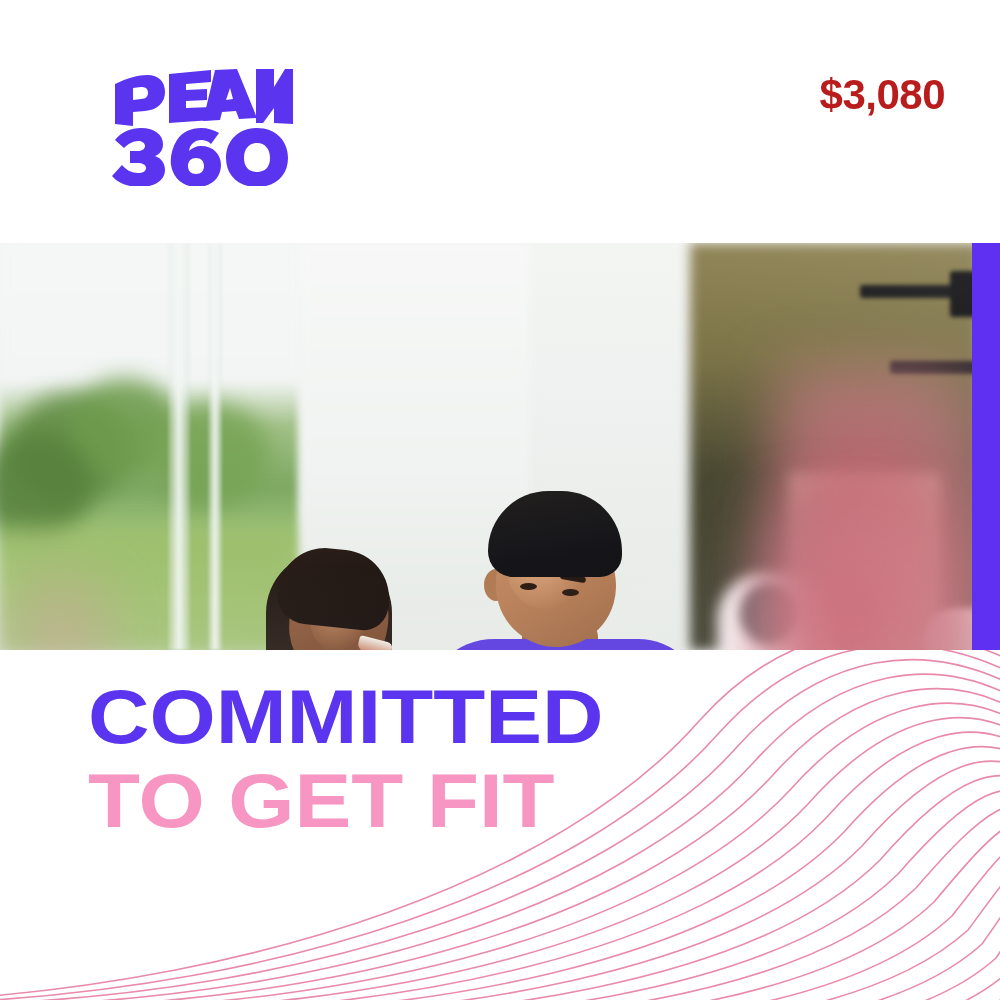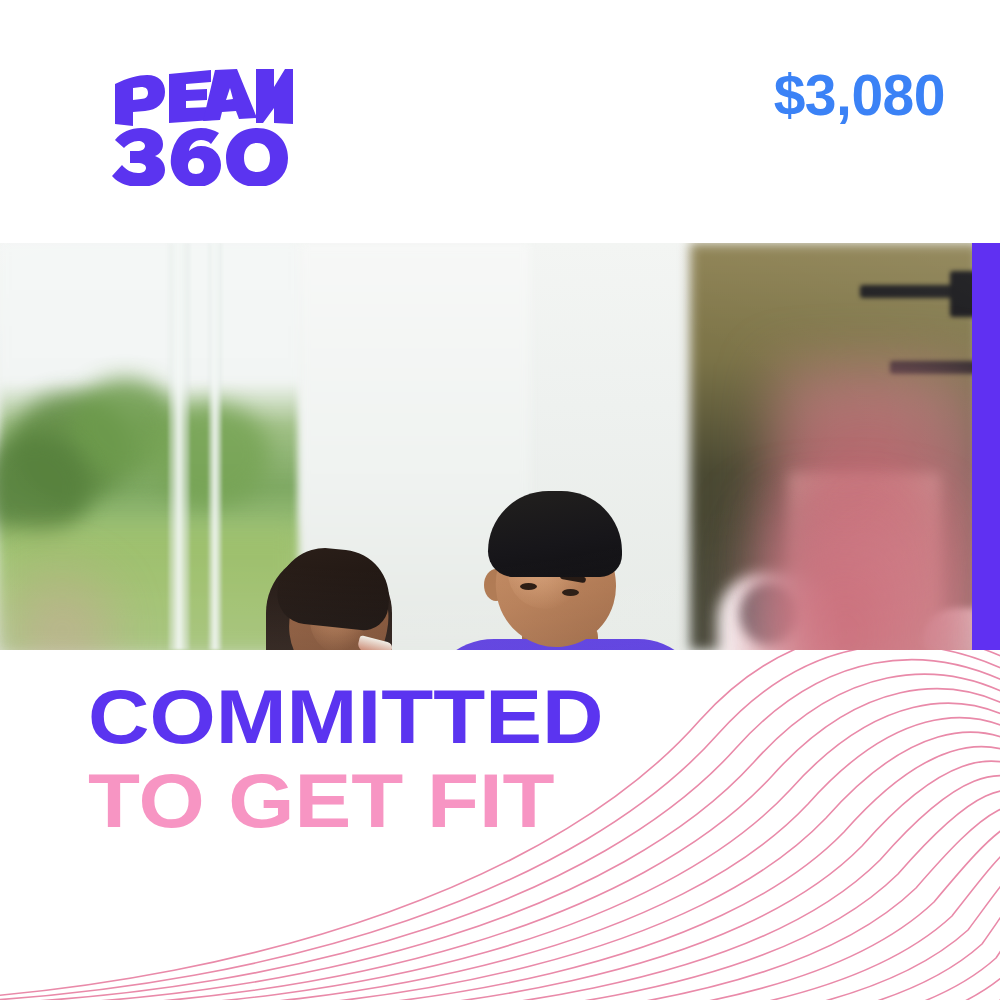--- a/index.html
+++ b/index.html
@@ -47,24 +47,24 @@
   }
   .sessions-line {
     font-size: 53px;
     line-height: 60px;
     font-weight: 400;
     color: #101010;
     letter-spacing: -0.5px;
     white-space: nowrap;
   }
   .price-line {
-    font-size: 57px;
+    font-size: 42px;
     line-height: 62px;
     font-weight: 700;
-    color: #3b82f6;
+    color: #b91c1c;
     letter-spacing: -0.5px;
     white-space: nowrap;
     margin-top: 2px;
   }
 
   
   .photo-band {
     position: absolute;
     left: 0;
     top: 243px;

